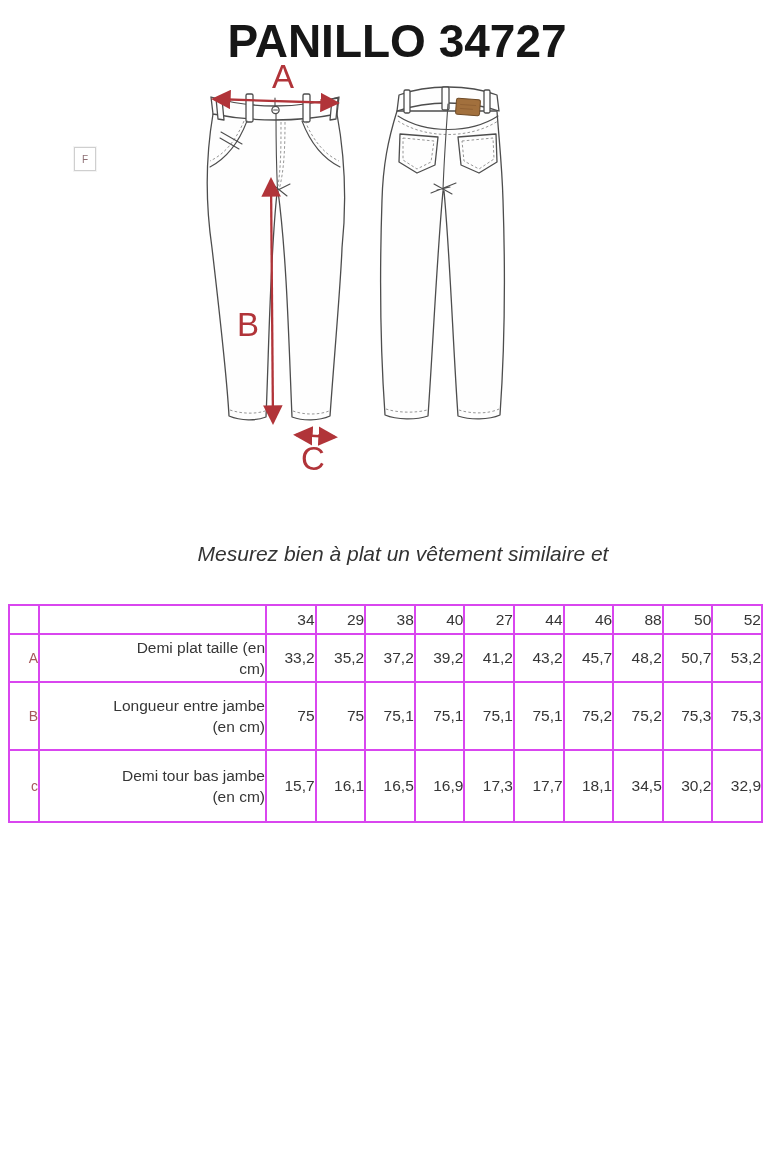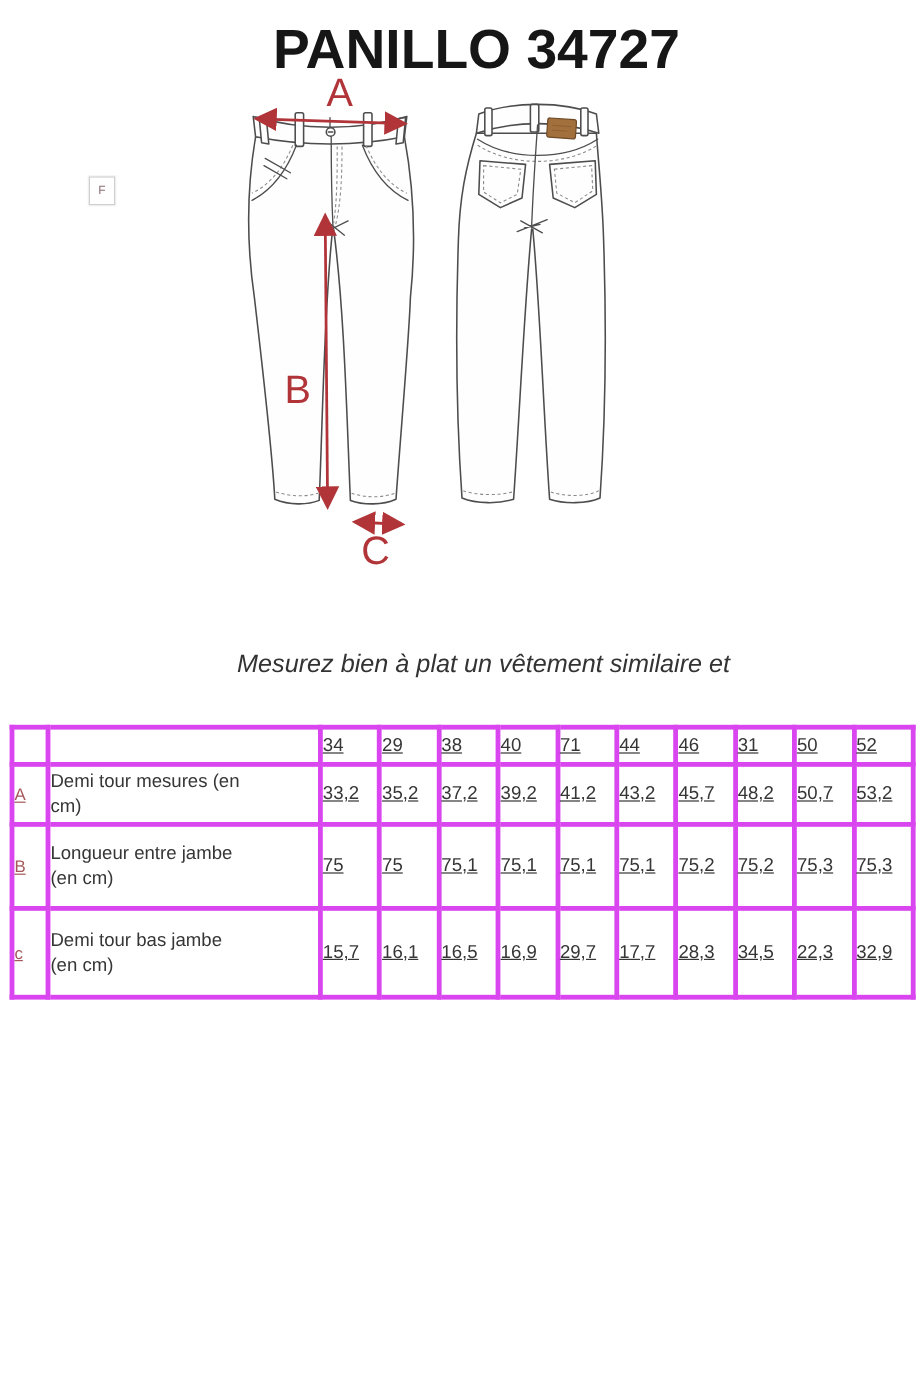--- a/index.html
+++ b/index.html
@@ -27,22 +27,22 @@
   .redtext{fill:var(--accent);font-size:33px;font-family:"Liberation Sans",sans-serif;}
   .instruction{
     position:absolute;top:537px;left:0;width:770px;margin:0;text-align:center;
     font-style:italic;font-size:21px;line-height:34px;color:#333333;padding-left:18px;
   }
   .size-table{
     position:absolute;left:8px;top:604px;width:755px;
     border-collapse:collapse;table-layout:fixed;background:#fff;
   }
   .size-table td{
-    border:4px solid #d946ef;text-align:left;vertical-align:middle;
-    font-size:15.5px;color:#363636;padding:0;text-decoration:underline;
+    border:2px solid #d946ef;text-align:right;vertical-align:middle;
+    font-size:15.5px;color:#363636;padding:0;
   }
   tr.hdr td{height:27px;}
   tr.row-a td{height:46px;}
   tr.row-b td{height:66px;}
   tr.row-c td{height:70px;}
   td.letter-cell{color:#a5585b;font-size:14px;}
   .lbl{display:inline-block;max-width:158px;line-height:21px;}
 </style>
 </head>
 <body>
@@ -170,30 +170,30 @@
         <col>
     </colgroup>
     <tbody>
       <tr class="hdr">
         <td class="letter-cell"></td>
         <td></td>
         <td>34</td>
         <td>29</td>
         <td>38</td>
         <td>40</td>
-        <td>71</td>
+        <td>27</td>
         <td>44</td>
         <td>46</td>
-        <td>31</td>
+        <td>88</td>
         <td>50</td>
         <td>52</td>
       </tr>
       <tr class="row-a">
         <td class="letter-cell">A</td>
-        <td><span class="lbl">Demi tour mesures (en cm)</span></td>
+        <td><span class="lbl">Demi plat taille (en cm)</span></td>
         <td>33,2</td>
         <td>35,2</td>
         <td>37,2</td>
         <td>39,2</td>
         <td>41,2</td>
         <td>43,2</td>
         <td>45,7</td>
         <td>48,2</td>
         <td>50,7</td>
         <td>53,2</td>
@@ -212,23 +212,23 @@
         <td>75,3</td>
         <td>75,3</td>
       </tr>
       <tr class="row-c">
         <td class="letter-cell">c</td>
         <td><span class="lbl">Demi tour bas jambe (en cm)</span></td>
         <td>15,7</td>
         <td>16,1</td>
         <td>16,5</td>
         <td>16,9</td>
-        <td>29,7</td>
+        <td>17,3</td>
         <td>17,7</td>
-        <td>28,3</td>
+        <td>18,1</td>
         <td>34,5</td>
-        <td>22,3</td>
+        <td>30,2</td>
         <td>32,9</td>
       </tr>
     </tbody>
   </table>
 
 </div>
 
 </body></html>

